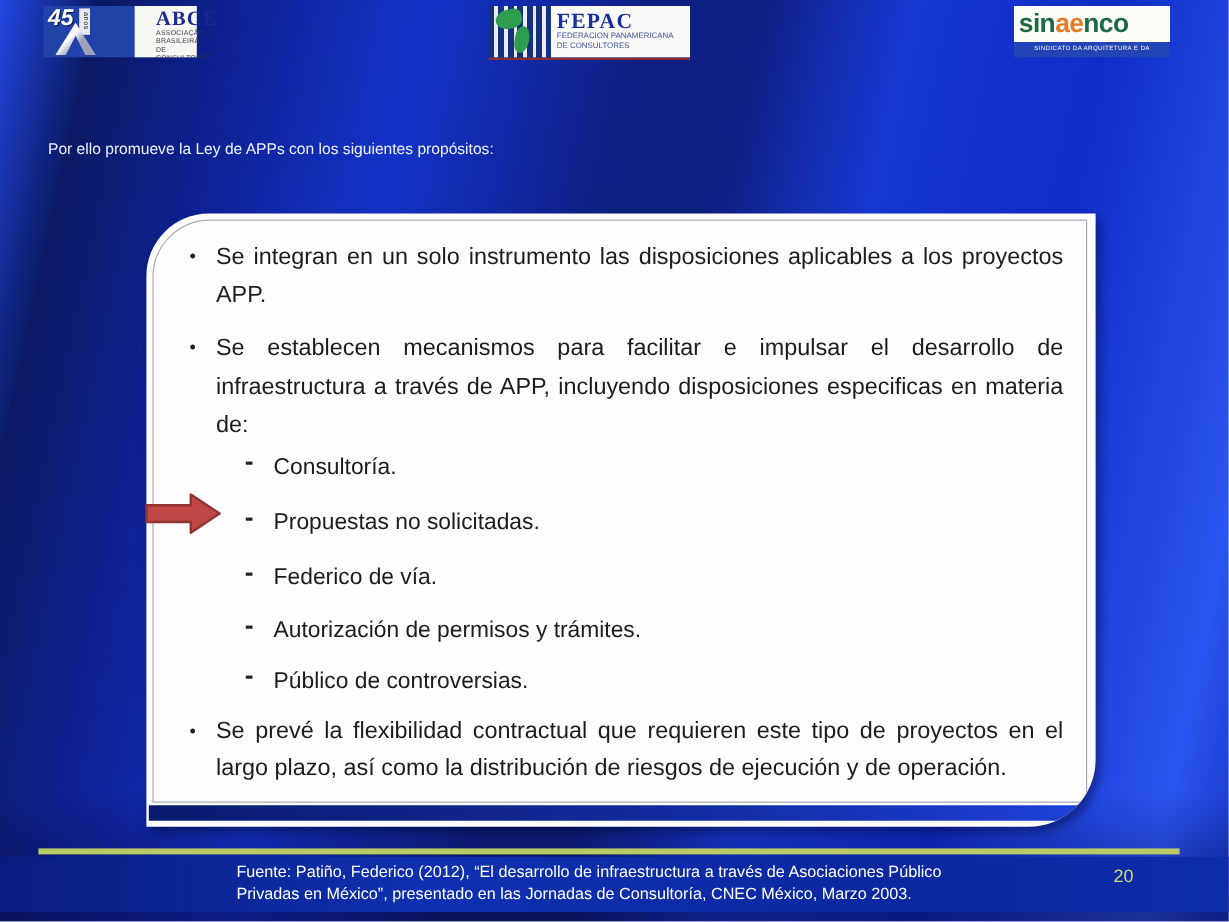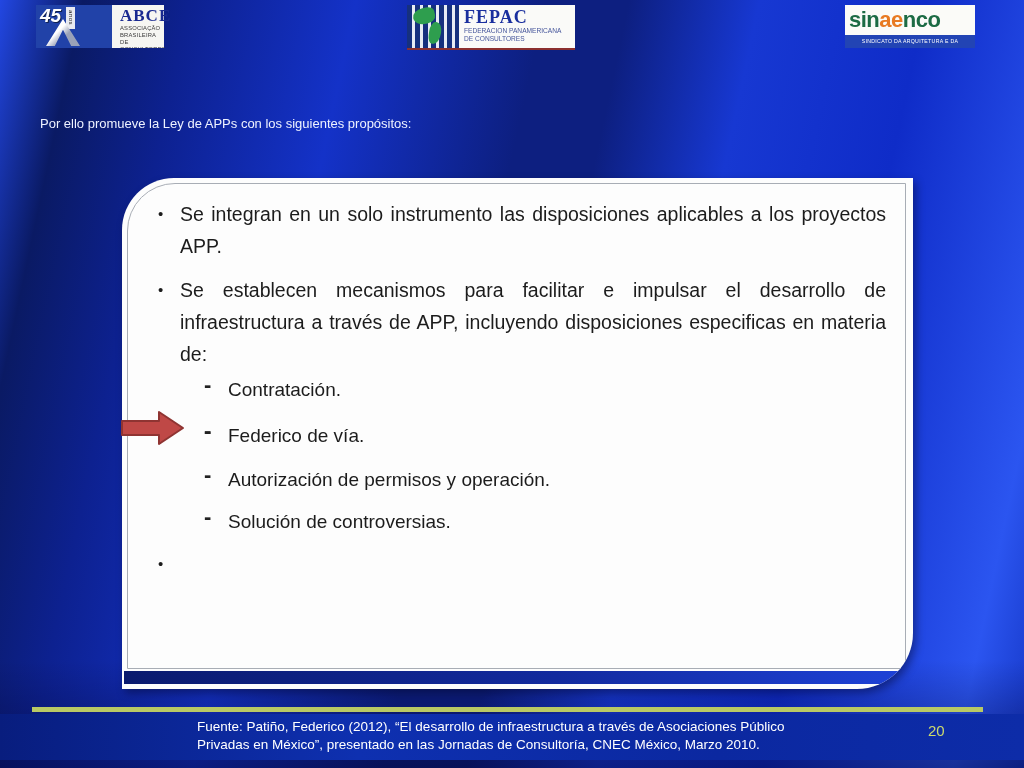--- a/index.html
+++ b/index.html
@@ -17,21 +17,21 @@
   }
 
   
   .logo { position: absolute; top: 5px; display: flex; overflow: hidden; }
 
   .logo-abce { left: 36px; height: 43px; width: 152px; }
   .abce-blue { width: 76px; background: #2142a8; position: relative; }
   .abce-45 { position: absolute; left: 4px; top: 0px; color: #fff; font-weight: bold; font-size: 19px; font-style: italic; text-shadow: 1px 1px 0 #10204e; }
   .abce-anos { position: absolute; left: 30px; top: 2px; width: 9px; height: 22px; background: #e8eaf0; color: #222; font-size: 6px; writing-mode: vertical-rl; text-align: center; line-height: 9px; letter-spacing: 0.5px; }
   .abce-a { position: absolute; left: 10px; top: 14px; width: 34px; height: 27px; background: linear-gradient(135deg, #ffffff 40%, #9aa2b8 60%); clip-path: polygon(50% 0, 100% 100%, 74% 100%, 50% 40%, 26% 100%, 0 100%); }
-  .abce-white { width: 52px; background: #f6f6f2; padding: 2px 8px; }
+  .abce-white { width: 52px; background: #f6f6f2; padding: 2px 18px; }
   .abce-name { font-family: "Liberation Serif", serif; font-weight: bold; font-size: 17px; color: #1a2a90; letter-spacing: 1px; line-height: 18px; }
   .abce-sub { font-size: 5.8px; line-height: 7px; color: #3a3a3a; letter-spacing: 0.2px; }
 
   .logo-fepac { left: 407px; height: 45px; width: 168px; border-bottom: 2px solid #8b2f2f; }
   .fepac-blue { width: 52px; background: repeating-linear-gradient(90deg, #16307e 0 5px, #e8ecf4 5px 8px); position: relative; overflow: hidden; }
   .fepac-green-n { position: absolute; left: 6px; top: 3px; width: 22px; height: 16px; background: #2e9e4e; border-radius: 60% 40% 50% 60%; transform: rotate(-12deg); }
   .fepac-green-s { position: absolute; left: 22px; top: 17px; width: 12px; height: 22px; background: #2e9e4e; border-radius: 50% 50% 60% 40%; transform: rotate(8deg); }
   .fepac-white { width: 116px; background: #fafaf8; padding: 3px 5px; }
   .fepac-name { font-family: "Liberation Serif", serif; font-weight: bold; font-size: 18px; color: #1a2f9e; letter-spacing: 1px; line-height: 19px; }
   .fepac-sub { font-size: 6.6px; line-height: 8px; color: #44549a; }
@@ -116,56 +116,58 @@
         <span>Se integran en un solo instrumento las disposiciones aplicables a los proyectos APP.</span>
       </div>
 
       <div class="b1 mt12">
         <span class="dot">•</span>
         <span>Se establecen mecanismos para facilitar e impulsar el desarrollo de infraestructura a través de APP, incluyendo disposiciones especificas en materia de:</span>
       </div>
 
       <div class="b2 mt6">
         <span class="dash">-</span>
-        <span>Contratación.</span>
+        <span>Consultoría.</span>
       </div>
 
       <div class="b2" style="margin-top:18px">
         <span class="dash">-</span>
+        <span>Propuestas no solicitadas.</span>
       </div>
 
       <div class="b2" style="margin-top:18px">
         <span class="dash">-</span>
         <span>Federico de vía.</span>
       </div>
 
       <div class="b2" style="margin-top:16px">
         <span class="dash">-</span>
-        <span>Autorización de permisos y operación.</span>
+        <span>Autorización de permisos y trámites.</span>
       </div>
 
       <div class="b2" style="margin-top:14px">
         <span class="dash">-</span>
-        <span>Solución de controversias.</span>
+        <span>Público de controversias.</span>
       </div>
 
       <div class="b1 mt12" style="line-height:31px">
         <span class="dot">•</span>
+        <span>Se prevé la flexibilidad contractual que requieren este tipo de proyectos en el largo plazo, así como la distribución de riesgos de ejecución y de operación.</span>
       </div>
 
     </div>
     <div class="box-stripe"></div>
   </div>
 
   <svg class="arrow" viewBox="0 0 68 38">
     <polygon points="3,12 40,12 40,3 64,19 40,35 40,26 3,26" fill="#bf4846" stroke="#8f3432" stroke-width="2" stroke-linejoin="round"></polygon>
   </svg>
 
   <div class="accent-line"></div>
   <div class="footer-band">
     <div class="footer-text">
       <div>Fuente:  Patiño, Federico (2012), “El desarrollo de infraestructura a través de Asociaciones Público</div>
-      <div>Privadas en México”, presentado en las Jornadas de Consultoría, CNEC México, Marzo 2010.</div>
+      <div>Privadas en México”, presentado en las Jornadas de Consultoría, CNEC México, Marzo 2003.</div>
     </div>
   </div>
   <div class="page-number">20</div>
 
 </div>
 
 </body></html>

